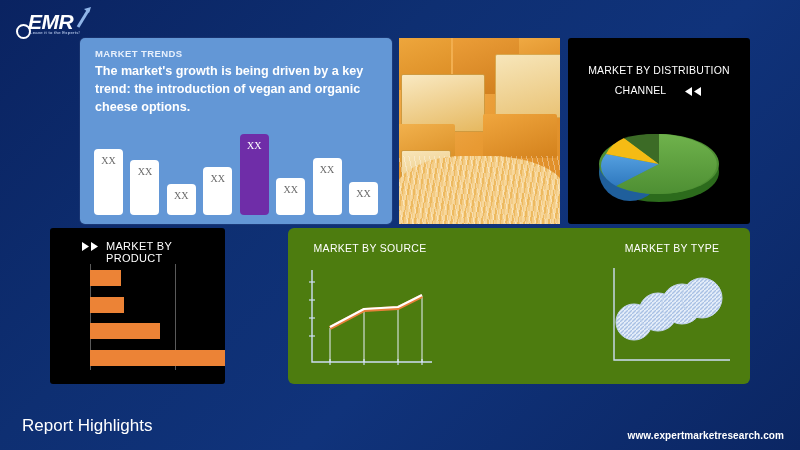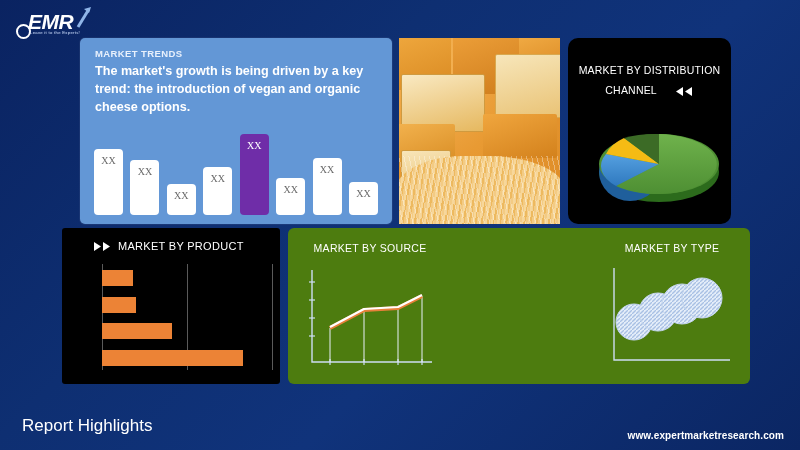--- a/index.html
+++ b/index.html
@@ -79,34 +79,34 @@
       repeating-linear-gradient(100deg, #f7d79a 0px, #f7d79a 2px, #edb95f 2px, #edb95f 4px, #f3cb84 4px, #f3cb84 6px),
       #f1c574;
     border-radius:40% 45% 0 0 / 55% 50% 0 0;
   }
   .shred:after{
     content:"";position:absolute;inset:0;
     background:repeating-linear-gradient(78deg, rgba(255,255,255,.35) 0px, rgba(255,255,255,.35) 1px, rgba(0,0,0,0) 1px, rgba(0,0,0,0) 5px);
   }
   
   .dist{
-    position:absolute;left:568px;top:38px;width:163px;height:186px;
-    background:#000000;border-radius:10px;overflow:hidden;
+    position:absolute;left:568px;top:38px;width:182px;height:186px;
+    background:#000000;border-radius:3px;overflow:hidden;
   }
   .dist-title{
     position:absolute;left:0;right:0;top:22px;text-align:center;
     font-size:10.5px;color:#ffffff;line-height:20px;letter-spacing:0.2px;
   }
   .dist-title .l2{position:relative;}
   .chev-l{display:inline-block;vertical-align:middle;margin-left:14px;}
   
   .pie-wrap{position:absolute;left:0;right:0;top:72px;height:105px;}
   
   .product{
-    position:absolute;left:62px;top:228px;width:218px;height:156px;
+    position:absolute;left:50px;top:228px;width:175px;height:156px;
     background:#000000;border-radius:3px;overflow:hidden;
   }
   .product-title{
     position:absolute;left:56px;top:12px;
     font-size:11px;color:#ffffff;letter-spacing:0.3px;
   }
   .chev-r{position:absolute;left:30px;top:13px;}
   .hbars{position:absolute;left:40px;top:36px;right:8px;bottom:14px;}
   .gridv{position:absolute;top:0;bottom:0;width:1px;background:#5a5a5a;}
   .hbar{position:absolute;left:0;height:16px;background:#ec8336;}

